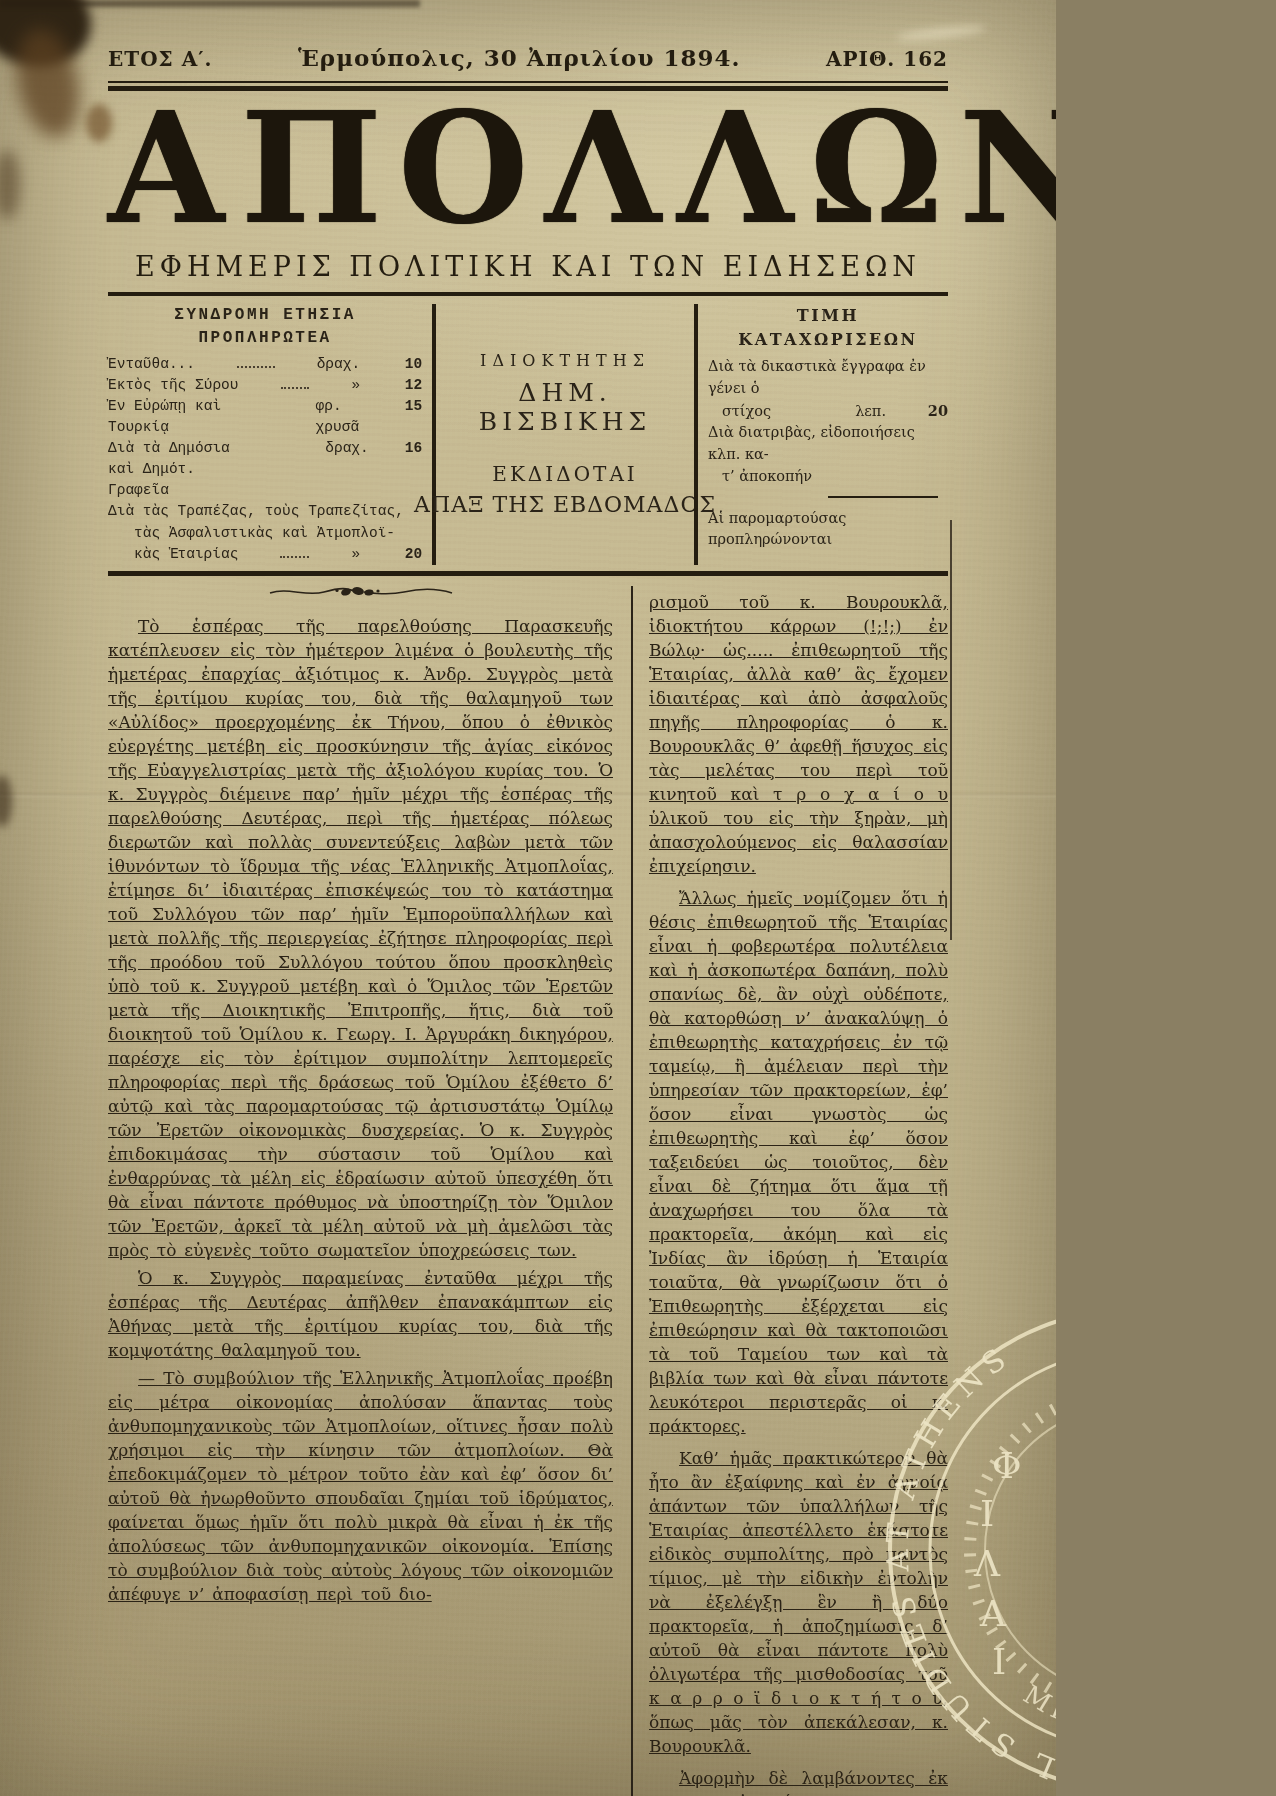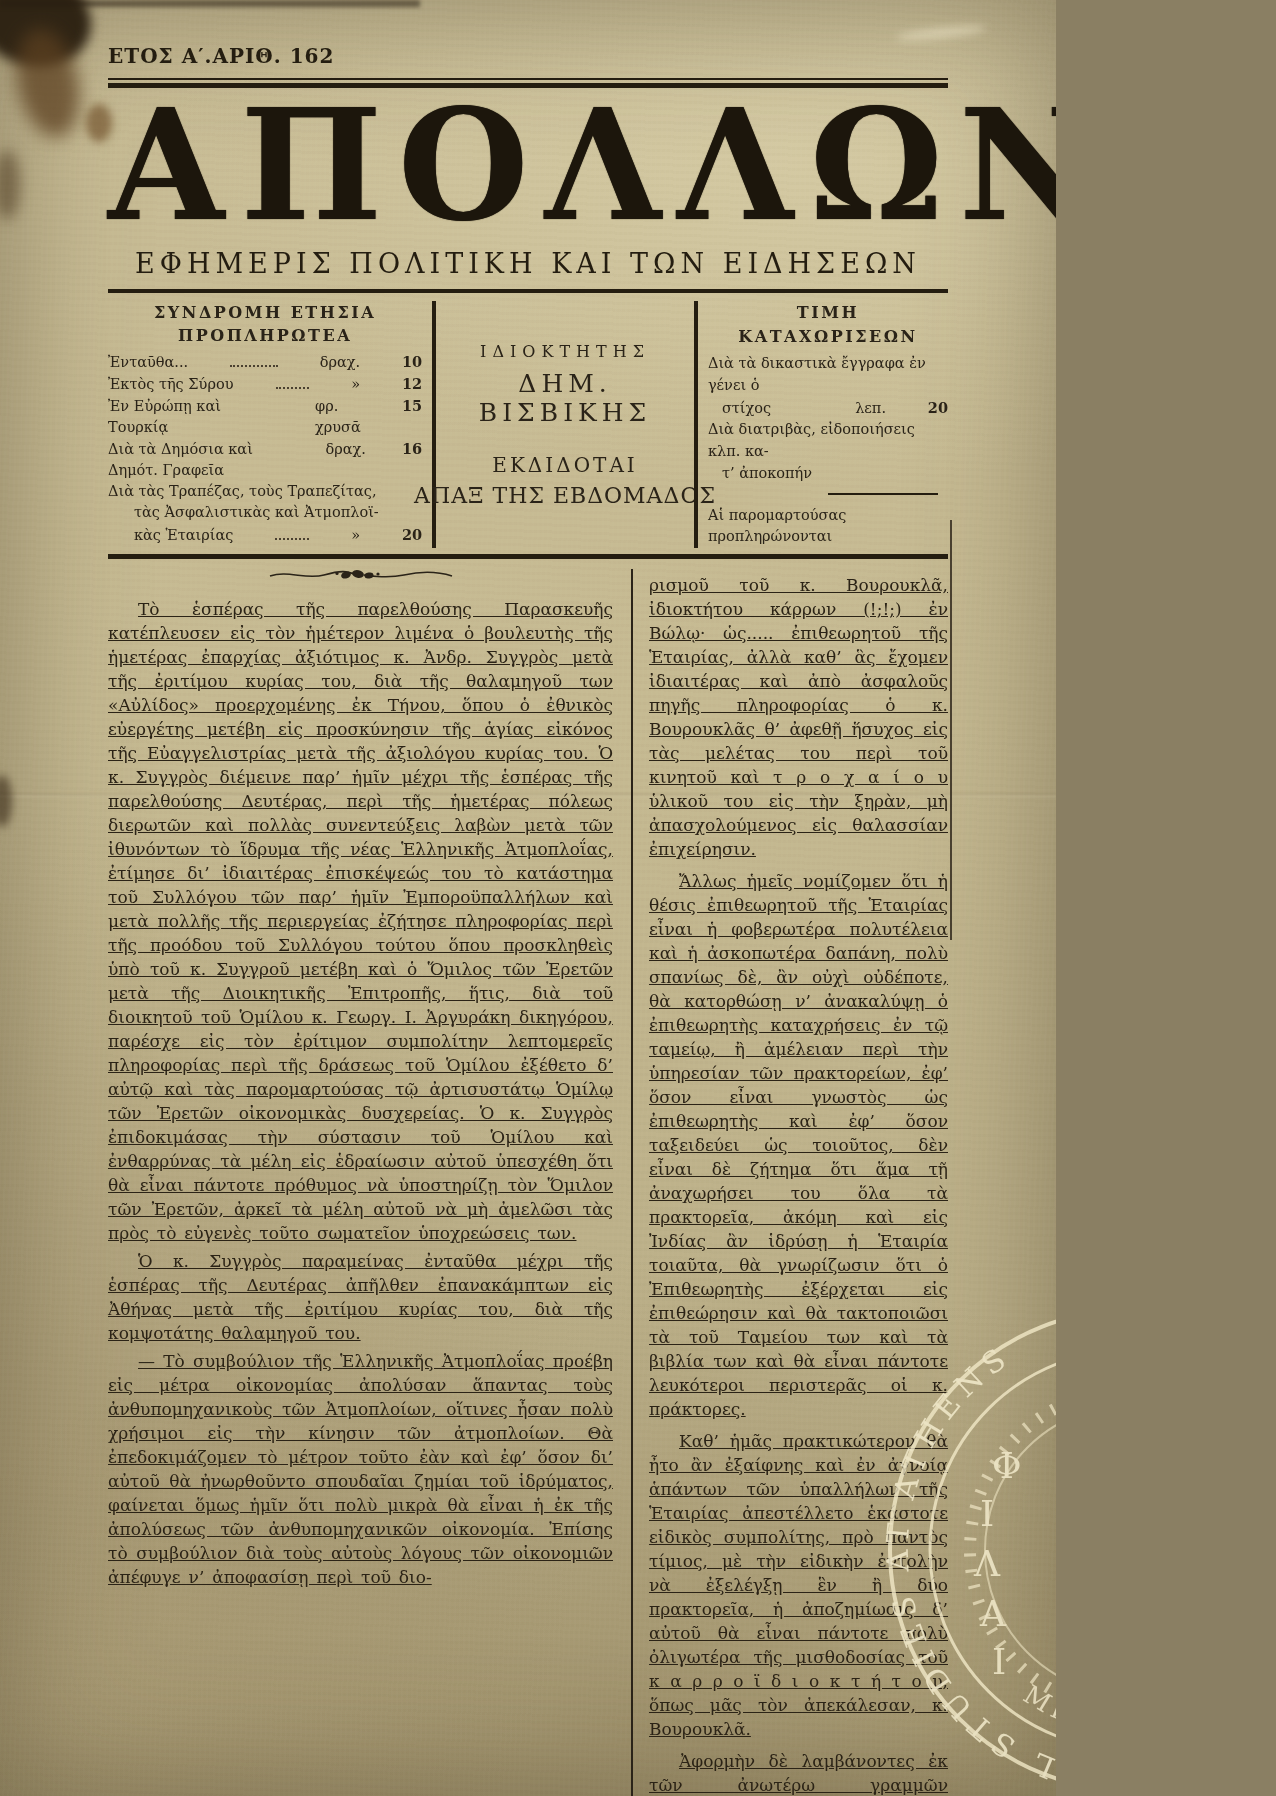--- a/index.html
+++ b/index.html
@@ -41,21 +41,21 @@
   
   .mast{line-height:1;text-align:center;margin-top:2px;
     font-size:150px;font-weight:bold;letter-spacing:16px;color:#1c160c;
     transform:scaleY(1.02);text-shadow:0 0 1px #1c160c;}
   .sub{text-align:center;font-size:27px;letter-spacing:5px;margin-top:8px;color:#241d10;}
   .rule-mid{height:4px;background:#241d10;margin-top:10px;}
 
   
   .info{display:flex;align-items:stretch;padding:8px 0 6px 0;}
   .ibar{width:5px;background:#241d10;margin:0 10px;}
-  .icolL{width:405px;font-size:14.5px;line-height:1.45;}
+  .icolL{width:405px;font-size:14.5px;line-height:1.45;font-family:Liberation Mono, monospace;}
   .icolL h3{margin:0 0 4px 0;font-size:16px;letter-spacing:2.5px;text-align:center;}
   .srow{display:flex;align-items:baseline;gap:36px;}
   .srow .dots{flex:1;border-bottom:2px dotted #4a4030;margin:0 6px 3px 6px;}
   .srow .sp{flex:1;}
   .srow .val{width:26px;text-align:right;font-weight:bold;}
   .srow.ind{padding-left:26px;}
   .icolM{width:238px;text-align:center;display:flex;flex-direction:column;justify-content:center;align-items:center;}
   .owner-l{font-size:16px;letter-spacing:6px;}
   .owner-n{font-size:25px;letter-spacing:5px;margin-top:8px;}
   .mrule{height:2px;background:#241d10;margin:12px 6px;}
@@ -85,20 +85,21 @@
 <body>
 
 <div class="page">
   <div class="grain"></div>
   <div class="crease"></div>
 
   <div class="inner">
 
     <div class="hdr">
       <span>ΕΤΟΣ Α′.</span>
+      <span class="c">Ἑρμούπολις, 30 Ἀπριλίου 1894.</span>
       <span>ΑΡΙΘ. 162</span>
     </div>
     <div class="rule-thin"></div>
     <div class="rule-thick"></div>
 
     <div class="mast">ΑΠΟΛΛΩΝ</div>
     <div class="sub">ΕΦΗΜΕΡΙΣ ΠΟΛΙΤΙΚΗ ΚΑΙ ΤΩΝ ΕΙΔΗΣΕΩΝ</div>
     <div class="rule-mid"></div>
 
     <div class="info">

